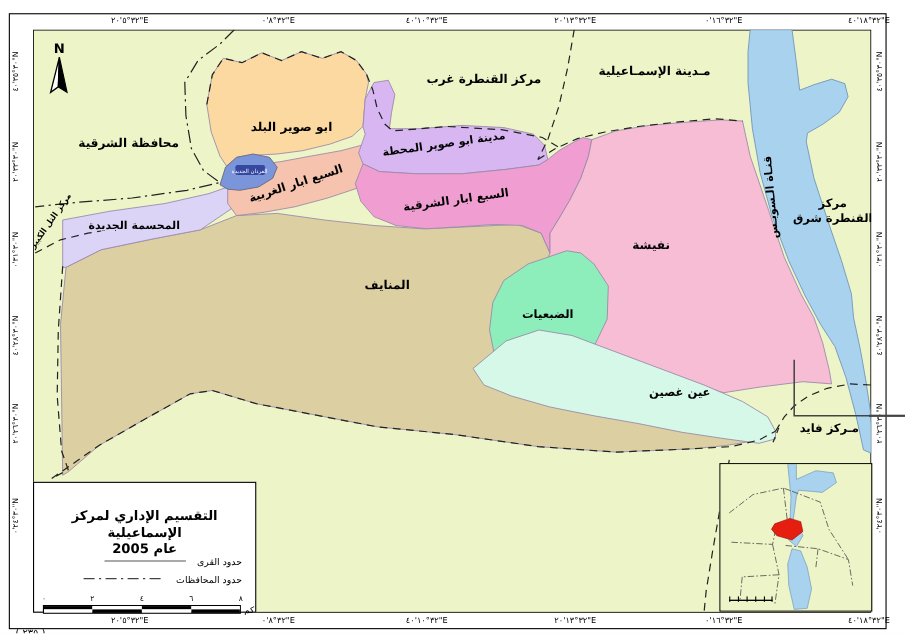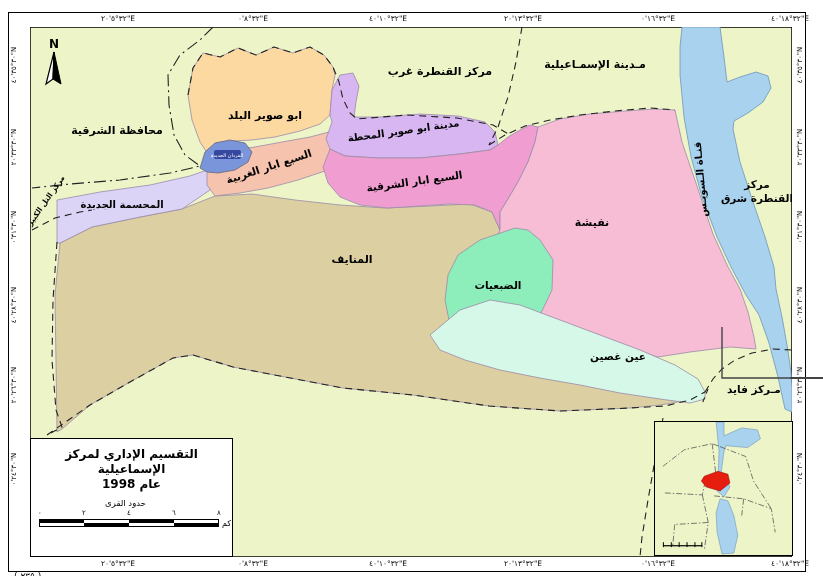--- a/index.html
+++ b/index.html
@@ -10,22 +10,22 @@
   #map-wrap{left:30px;top:27px;width:762px;height:530px;}
   
   .lon-label{top:0;width:80px;text-align:center;font-size:7.5px;direction:ltr;
              transform:translateX(-50%);white-space:nowrap;color:#000;}
   .lat-label{width:80px;text-align:center;font-size:7px;direction:ltr;white-space:nowrap;
              transform:rotate(-90deg);color:#000;}
   
   #legend-box{left:30px;top:438px;width:203px;height:119px;background:#fff;
               border:1.5px solid #000;box-sizing:border-box;}
   .title-line{ text-align:center;font-weight:bold;font-size:12px;direction:rtl;line-height:1.25;}
-  .legend-row{display:flex;align-items:center;justify-content:flex-end;gap:8px;
-              padding:0 12px 0 0;height:16px;direction:ltr;flex-direction:column;}
+  .legend-row{display:flex;align-items:flex-start;justify-content:flex-end;gap:8px;
+              padding:0 12px 0 0;height:16px;direction:ltr;}
   .legend-label{font-size:8.5px;direction:rtl;white-space:nowrap;}
   #scalebar{position:relative;height:24px;margin-top:1px;}
   .sb-num{position:absolute;top:0;font-size:7px;transform:translateX(-50%);}
   #sb-bar{position:absolute;left:8px;top:10px;width:180px;height:8px;border:1px solid #000;box-sizing:border-box;}
   .sb-seg{position:absolute;height:3px;}
   .sb-unit{position:absolute;left:191px;top:10px;font-size:8px;direction:rtl;}
   
   #inset{left:654px;top:421px;width:139px;height:135px;border:1.5px solid #000;box-sizing:border-box;background:#edf5c8;}
   #fayed-leader-ext{left:790px;top:377px;width:33px;height:2px;background:#444;}
   #caption-fragment{left:14px;top:571px;font-size:9px;direction:rtl;white-space:nowrap;}
@@ -131,28 +131,34 @@
 
   <div id="north" class="abs">
     <div class="n-letter">N</div>
     <svg width="30" height="38" viewBox="0 0 30 38">
       <polygon points="15,2 7,34 14,29" fill="#fff" stroke="#000" stroke-width="1.2"></polygon>
       <polygon points="15,2 14,29 22,34" fill="#000" stroke="#000" stroke-width="1"></polygon>
     </svg>
   </div>
 
   <div id="legend-box" class="abs">
-    <div class="title-line" style="margin-top:8px">التقسيم الإداري لمركز الإسماعيلية</div>
-    <div class="title-line">عام 1998</div>
+    <div class="title-line" style="margin-top:23px">التقسيم الإداري لمركز الإسماعيلية</div>
+    <div class="title-line">عام 2005</div>
 
     <div class="legend-row">
       <svg width="78" height="6">
           <line x1="2" y1="3" x2="76" y2="3" stroke="#555" stroke-width="1"></line>
         </svg>
       <span class="legend-label">حدود القرى</span>
+    </div>
+    <div class="legend-row">
+      <svg width="78" height="6">
+          <line x1="2" y1="3" x2="76" y2="3" stroke="#444" stroke-width="1.3" stroke-dasharray="10 4 2 4"></line>
+        </svg>
+      <span class="legend-label">حدود المحافظات</span>
     </div>
 
     <div id="scalebar">
       <span class="sb-num" style="left:9px">٠</span>
       <span class="sb-num" style="left:53px">٢</span>
       <span class="sb-num" style="left:98px">٤</span>
       <span class="sb-num" style="left:143px">٦</span>
       <span class="sb-num" style="left:188px">٨</span>
       <div id="sb-bar">
         <div class="sb-seg" style="left:0;top:0;width:44px;background:#000"></div>

